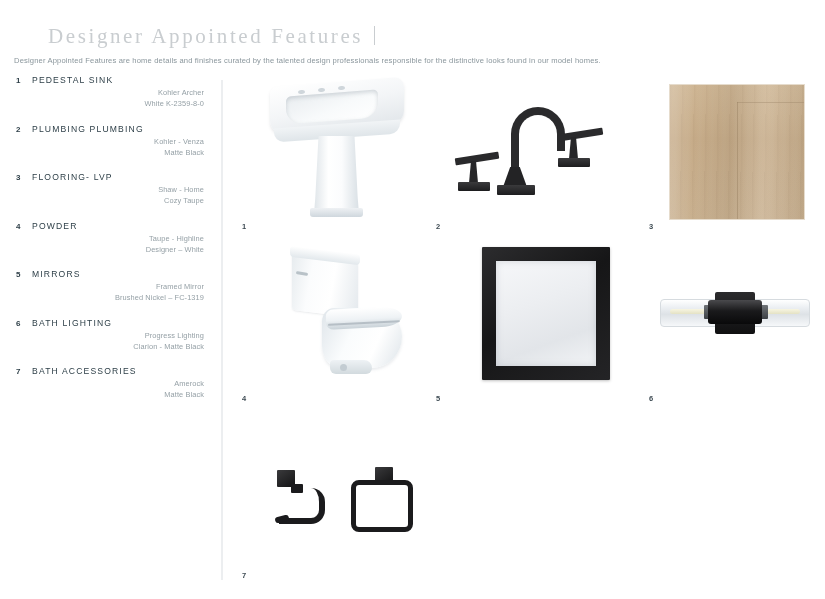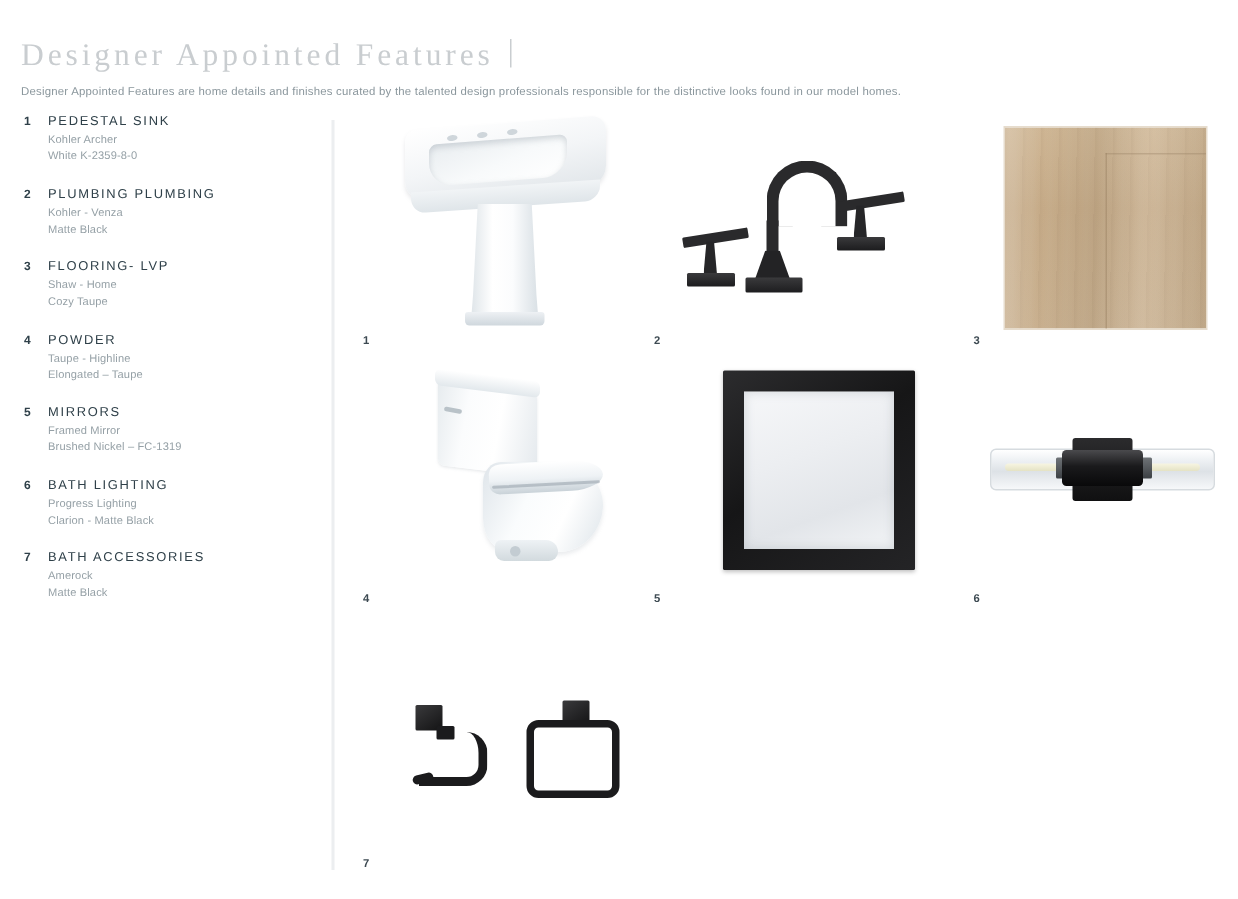--- a/index.html
+++ b/index.html
@@ -21,20 +21,21 @@
   .header {
     position: absolute;
     left: 14px;
     top: 24px;
     width: 800px;
   }
   .title-row {
     display: flex;
     align-items: flex-start;
     white-space: nowrap;
+    margin-left: 34px;
   }
   .title-main {
     font-family: "Liberation Serif", serif;
     font-size: 21px;
     letter-spacing: 2.6px;
     color: #c9cdd0;
     font-weight: 400;
   }
   .title-sep {
     display: inline-block;
@@ -96,20 +97,21 @@
     letter-spacing: 1.15px;
     color: #2f4049;
     line-height: 1;
     margin-bottom: 3.5px;
   }
   .legend-line {
     font-size: 7.4px;
     color: #95a0a6;
     line-height: 1.48;
     letter-spacing: 0.1px;
+    text-align: right;
   }
 
   
   .cell { position: absolute; }
   .cell-num {
     position: absolute;
     font-size: 7.5px;
     font-weight: 700;
     color: #3d4a52;
   }
@@ -400,21 +402,21 @@
     <span class="legend-num">3</span>
     <div class="legend-title">FLOORING- LVP</div>
     <div class="legend-line">Shaw - Home</div>
     <div class="legend-line">Cozy Taupe</div>
   </div>
 
   <div class="legend-item">
     <span class="legend-num">4</span>
     <div class="legend-title">POWDER</div>
     <div class="legend-line">Taupe - Highline</div>
-    <div class="legend-line">Elongated – Taupe</div>
+    <div class="legend-line">Designer – White</div>
   </div>
 
   <div class="legend-item">
     <span class="legend-num">5</span>
     <div class="legend-title">MIRRORS</div>
     <div class="legend-line">Framed Mirror</div>
     <div class="legend-line">Brushed Nickel – FC-1319</div>
   </div>
 
   <div class="legend-item">

